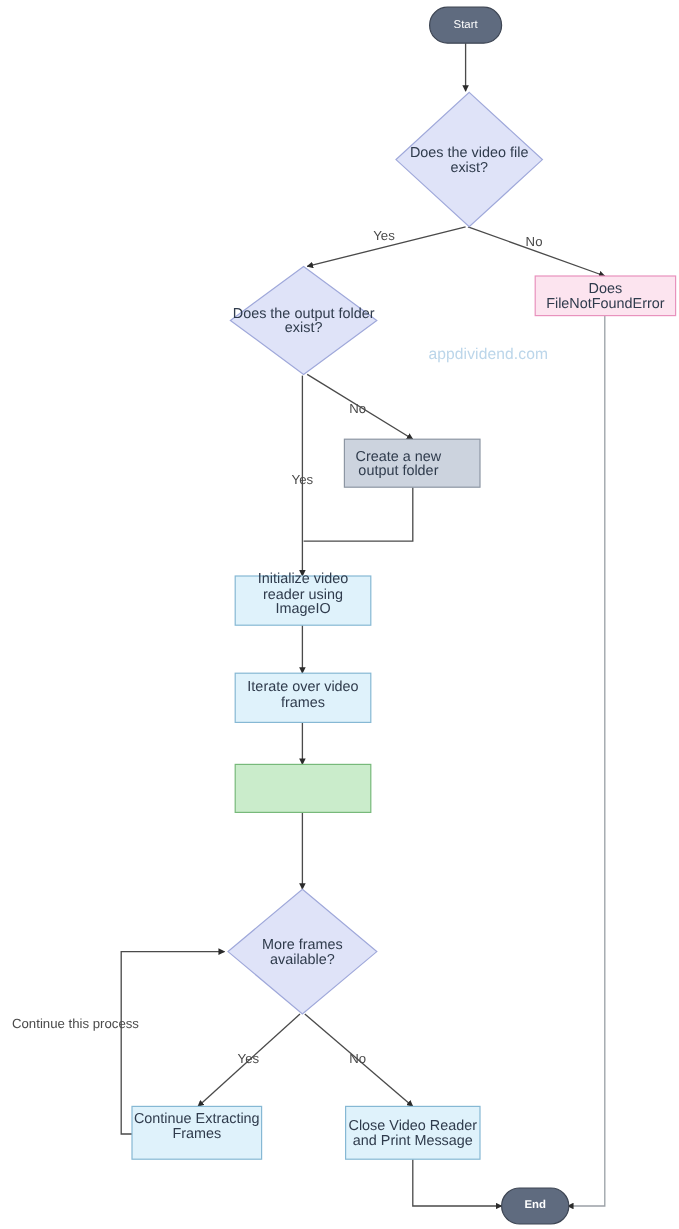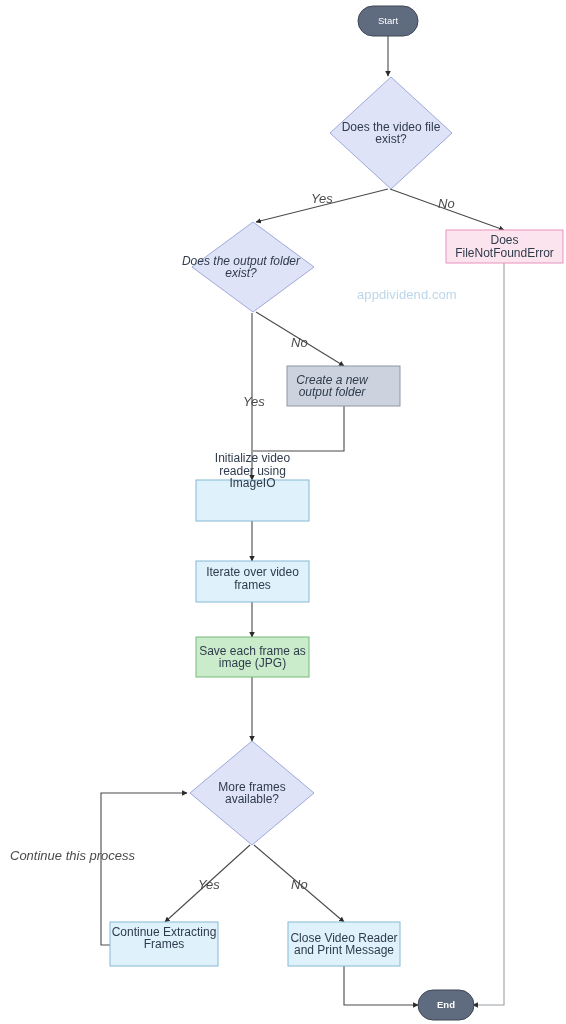--- a/index.html
+++ b/index.html
@@ -77,24 +77,23 @@
     display: flex;
     align-items: center;
     justify-content: center;
   }
   .node-label.terminal-text {
     color: #ffffff;
     font-size: 9.5px;
   }
   .edge-label {
     position: absolute;
-    font-size: 13px;
+    font-size: 11px;
     color: #4a4a4a;
     white-space: nowrap;
-    font-style: italic;
   }
   .watermark-text {
     position: absolute;
     font-size: 13px;
     color: #bcd6ea;
     white-space: nowrap;
     letter-spacing: 0.1px;
   }
 </style>
 </head>
@@ -164,29 +163,28 @@
 
     <rect class="node-shape-terminal" x="418" y="990" width="56" height="30" rx="15" ry="15"></rect>
   </svg>
 
   <div class="node-label terminal-text" style="left:358px; top:6px; width:60px; height:30px;">Start</div>
 
   <div class="node-label" style="left:331px; top:120px; width:120px; height:26px;">Does the video file exist?</div>
 
   <div class="node-label" style="left:446px; top:230px; width:117px; height:33px;">Does FileNotFoundError</div>
 
-  <div class="node-label" style="left:181px; top:253px; width:120px; height:28px;font-style:italic;">Does the output folder exist?</div>
-
-  <div class="node-label" style="left:287px; top:366px; width:90px; height:40px;font-style:italic;">Create a new output folder</div>
-
-  <div class="node-label" style="left:196px; top:456px; width:113px; height:30px;">Initialize video reader using ImageIO</div>
+  <div class="node-label" style="left:193px; top:253px; width:120px; height:28px;">Does the output folder exist?</div>
+
+  <div class="node-label" style="left:287px; top:366px; width:90px; height:40px;">Create a new output folder</div>
+
+  <div class="node-label" style="left:196px; top:480px; width:113px; height:30px;">Initialize video reader using ImageIO</div>
 
   <div class="node-label" style="left:196px; top:561px; width:113px; height:35px;">Iterate over video frames</div>
 
-  <div class="node-label" style="left:196px; top:637px; width:113px; height:40px;">Save each frame as image (JPG)</div>
 
   <div class="node-label" style="left:192px; top:783px; width:120px; height:20px;">More frames available?</div>
 
   <div class="node-label" style="left:110px; top:922px; width:108px; height:32px;">Continue Extracting Frames</div>
 
   <div class="node-label" style="left:288px; top:922px; width:112px; height:44px;">Close Video Reader and Print Message</div>
 
   <div class="node-label terminal-text" style="left:418px; top:990px; width:56px; height:30px;font-weight:bold;">End</div>
 
   <div class="edge-label" style="left:311px; top:191px;">Yes</div>

